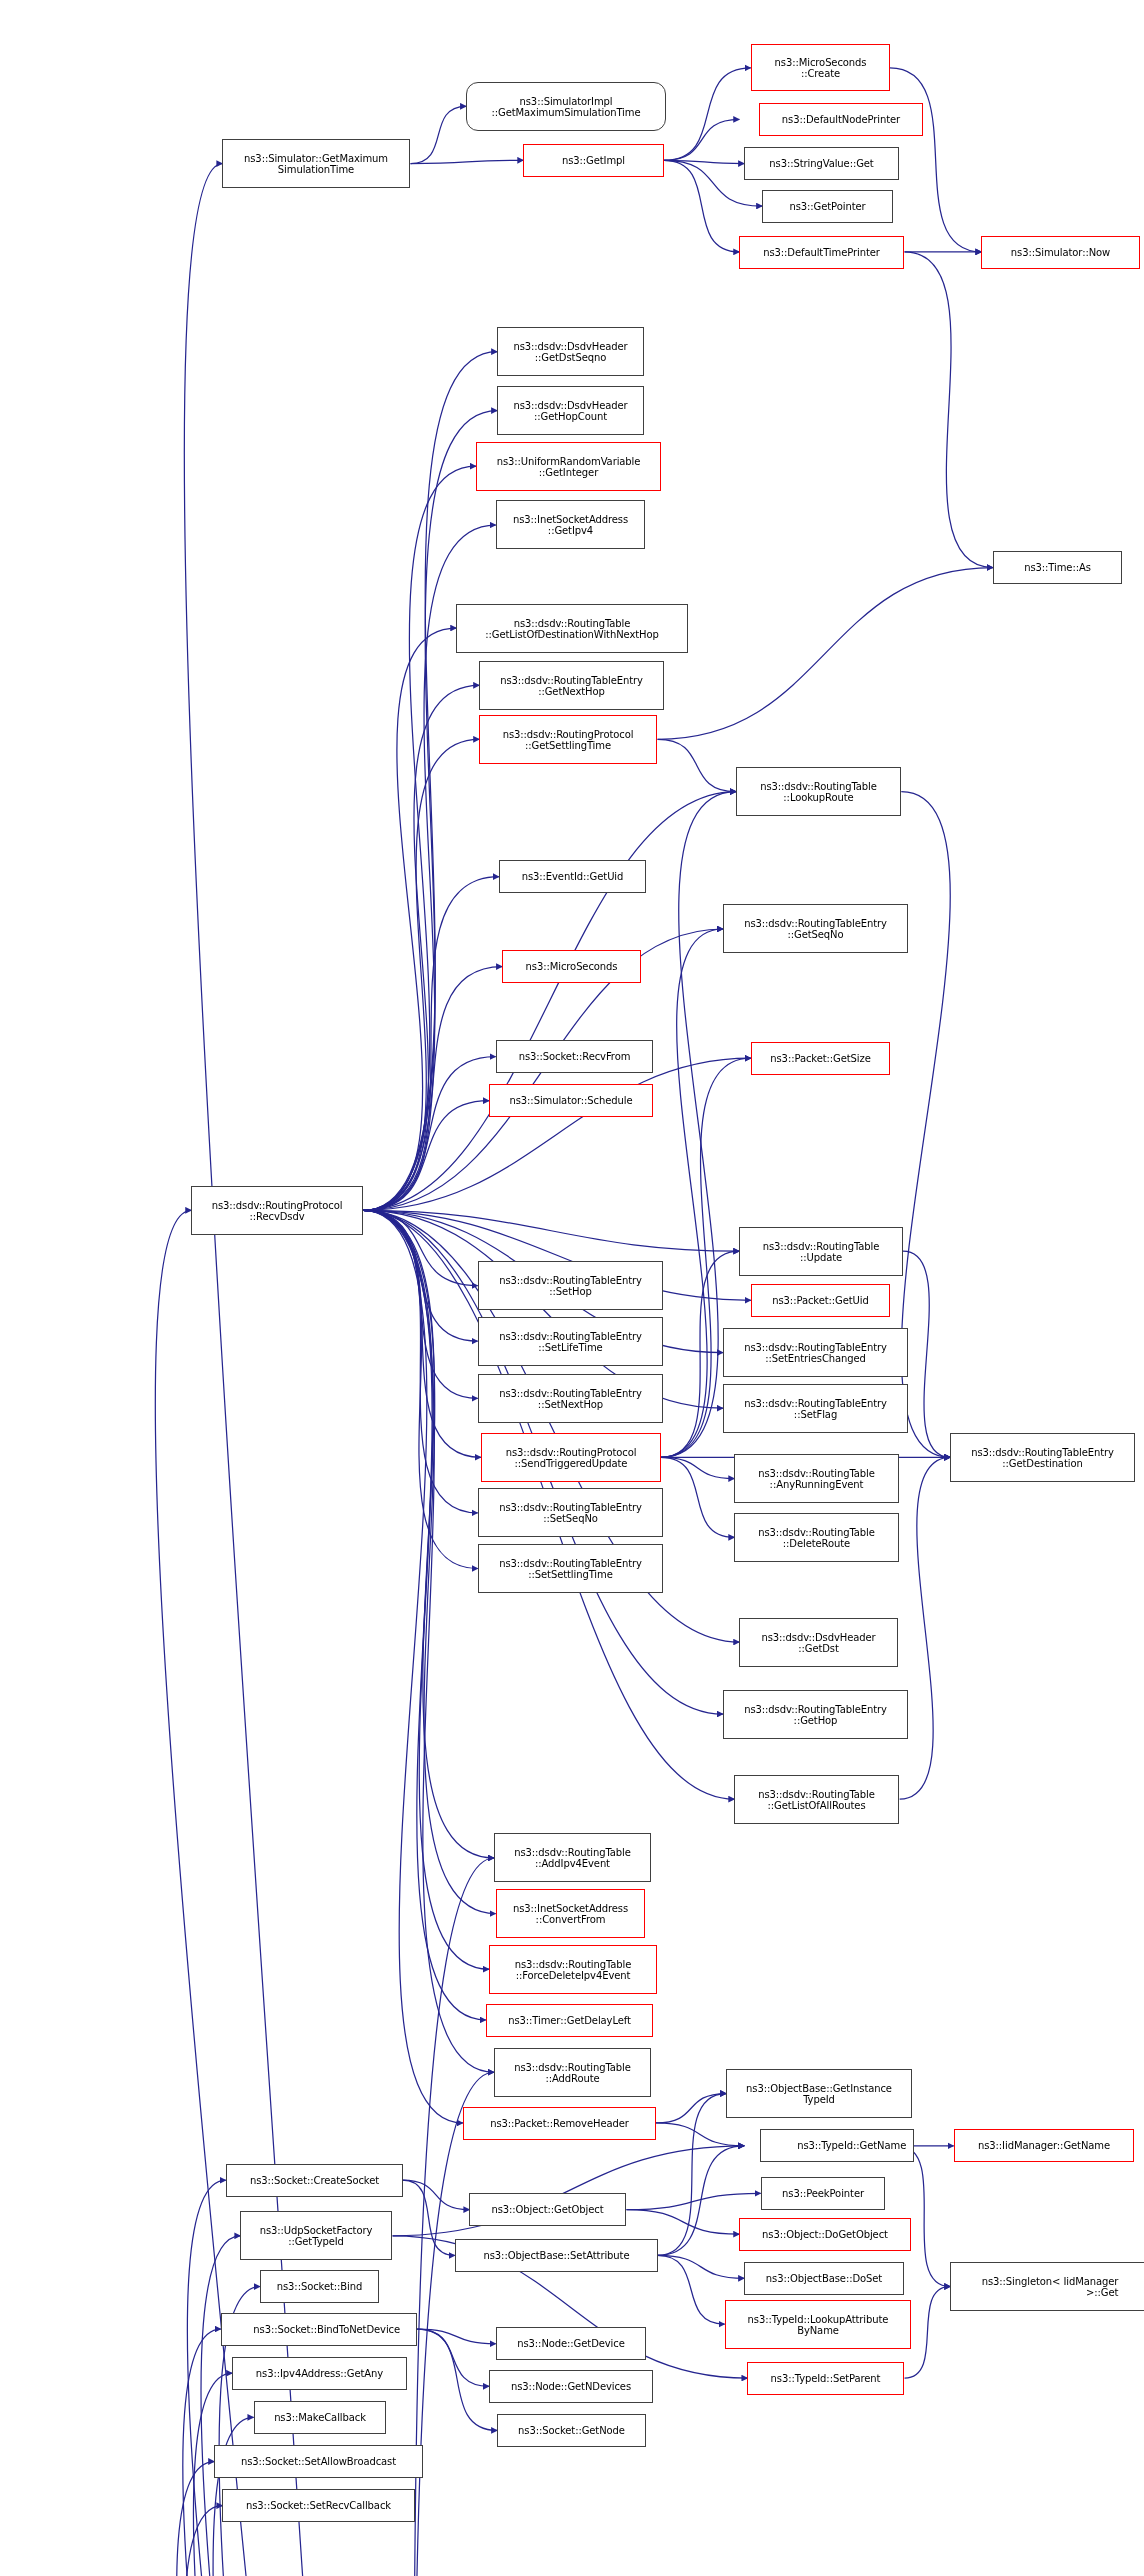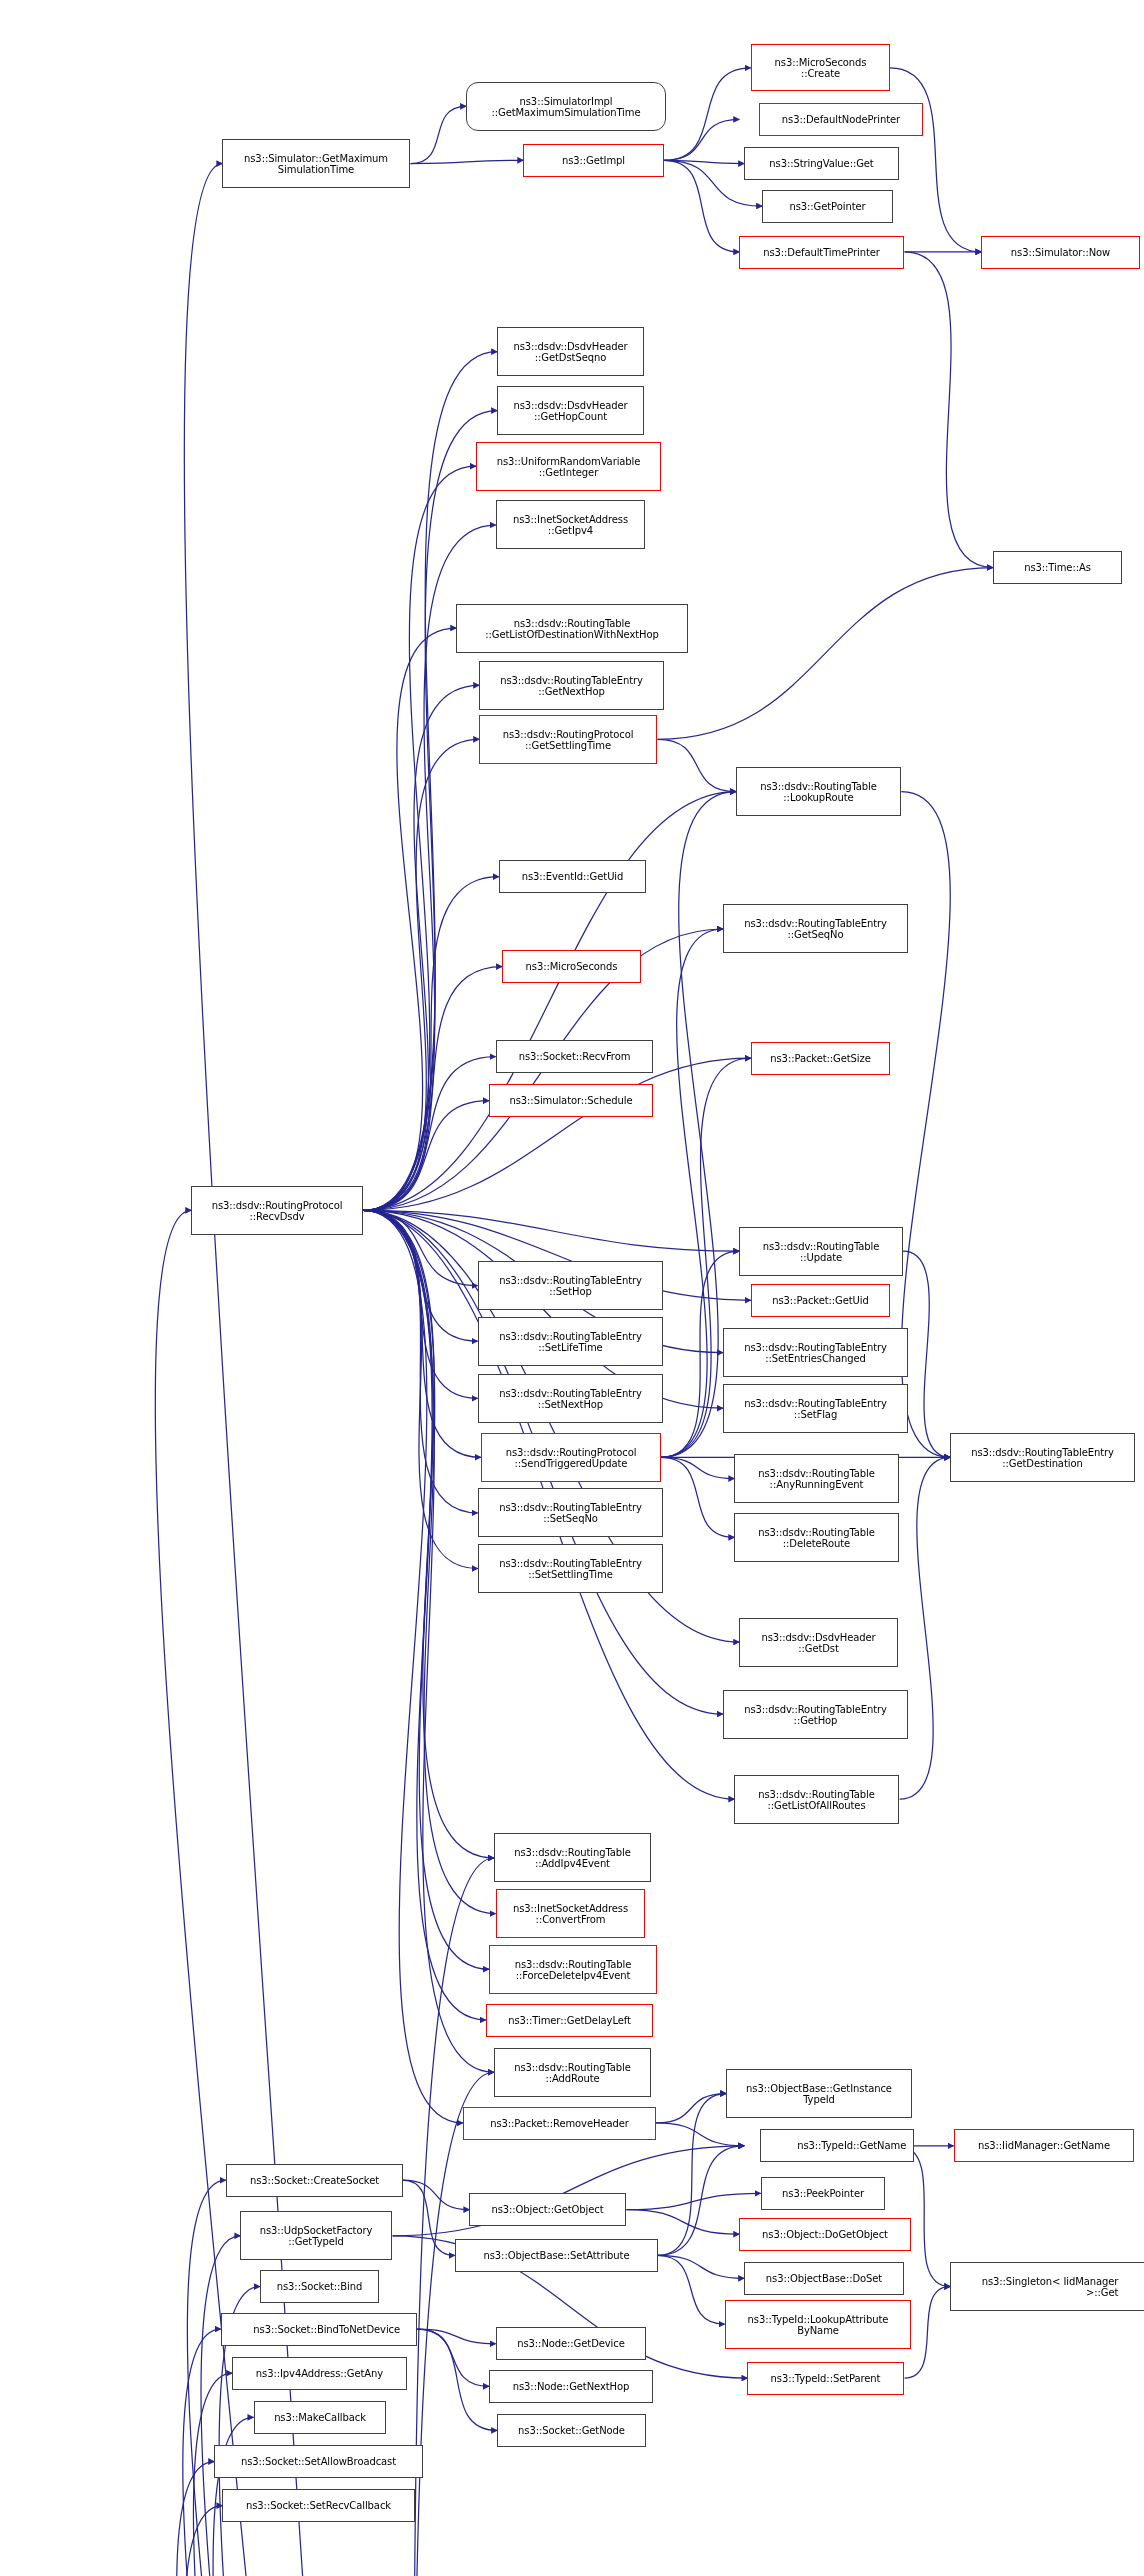--- a/index.html
+++ b/index.html
@@ -231,21 +231,21 @@
 ::GetTypeId</span></div>
       <div class="node" style="left: 455px; top: 2239px; width: 203px; height: 33px;"><span>ns3::ObjectBase::SetAttribute</span></div>
       <div class="node" style="left: 744px; top: 2262px; width: 160px; height: 33px;"><span>ns3::ObjectBase::DoSet</span></div>
       <div class="node" style="left: 950px; top: 2262px; width: 200px; height: 49px; text-align: right;"><span>ns3::Singleton&lt; IidManager
 &gt;::Get</span></div>
       <div class="node" style="left: 260px; top: 2270px; width: 119px; height: 33px;"><span>ns3::Socket::Bind</span></div>
       <div class="node red" style="left: 725px; top: 2300px; width: 186px; height: 49px;"><span>ns3::TypeId::LookupAttribute
 ByName</span></div>
       <div class="node" style="left: 496px; top: 2327px; width: 150px; height: 33px;"><span>ns3::Node::GetDevice</span></div>
       <div class="node" style="left: 221px; top: 2313px; width: 196px; height: 33px; padding-left: 18px;"><span>ns3::Socket::BindToNetDevice</span></div>
-      <div class="node" style="left: 489px; top: 2370px; width: 164px; height: 33px;"><span>ns3::Node::GetNextHop</span></div>
+      <div class="node" style="left: 489px; top: 2370px; width: 164px; height: 33px;"><span>ns3::Node::GetNDevices</span></div>
       <div class="node red" style="left: 747px; top: 2362px; width: 157px; height: 33px;"><span>ns3::TypeId::SetParent</span></div>
       <div class="node" style="left: 232px; top: 2357px; width: 175px; height: 33px;"><span>ns3::Ipv4Address::GetAny</span></div>
       <div class="node" style="left: 497px; top: 2414px; width: 149px; height: 33px;"><span>ns3::Socket::GetNode</span></div>
       <div class="node" style="left: 254px; top: 2401px; width: 132px; height: 33px;"><span>ns3::MakeCallback</span></div>
       <div class="node" style="left: 214px; top: 2445px; width: 209px; height: 33px;"><span>ns3::Socket::SetAllowBroadcast</span></div>
       <div class="node" style="left: 222px; top: 2489px; width: 193px; height: 33px;"><span>ns3::Socket::SetRecvCallback</span></div>
     </div>
 </div>
 
 

